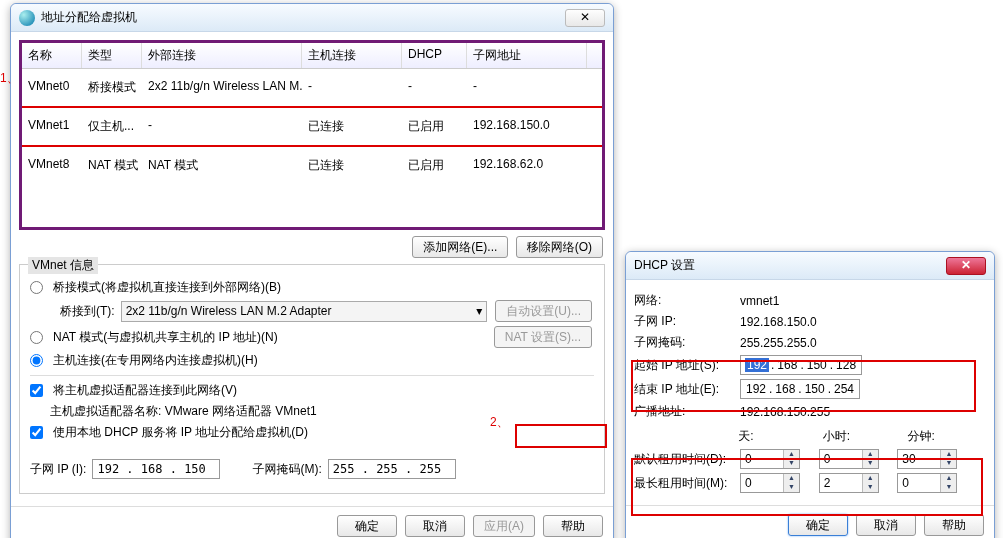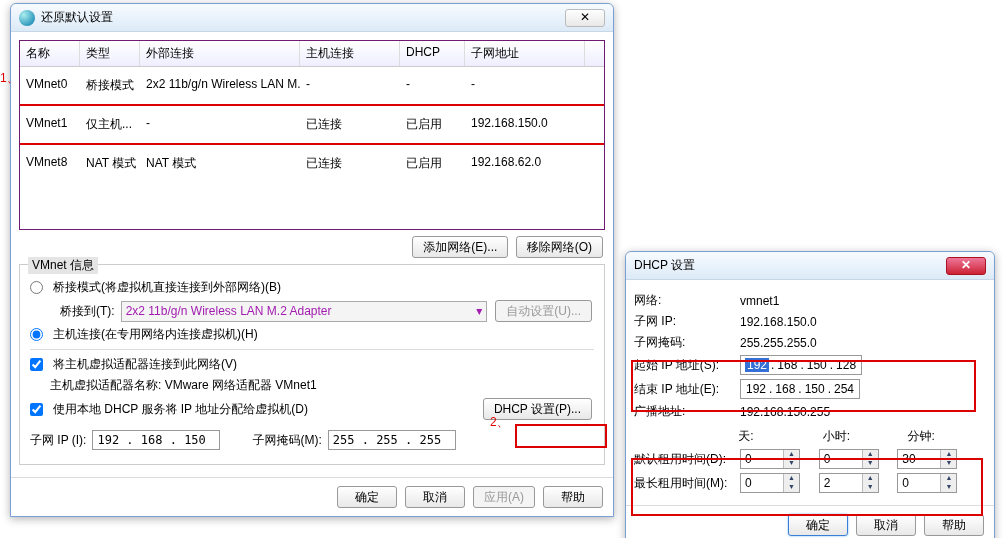--- a/index.html
+++ b/index.html
@@ -3,57 +3,57 @@
 <meta charset="utf-8">
 <style>
 *{box-sizing:border-box;margin:0;padding:0;font-family:"Microsoft YaHei",SimSun,sans-serif;font-size:12px}
 body{background:#fff;width:1003px;height:538px;position:relative}
 .window{position:absolute;background:#fff;border:1px solid #7a9fd4;border-radius:6px 6px 0 0;box-shadow:0 2px 8px rgba(0,0,0,.3)}
 .titlebar{background:linear-gradient(#f7fbff,#dceaf7);height:28px;border-bottom:1px solid #c7d7e8;border-radius:6px 6px 0 0;display:flex;align-items:center;padding:0 8px}
 .titlebar .icon{width:16px;height:16px;margin-right:6px;border-radius:50%;background:radial-gradient(circle at 30% 30%,#aee,#07a)}
 .titlebar .close{margin-left:auto;width:40px;height:18px;border:1px solid #bbb;border-radius:3px;background:linear-gradient(#fefefe,#e8e8e8);text-align:center;line-height:14px;cursor:pointer;font-family:Arial}
 .titlebar .close.red{background:linear-gradient(#e79,#c23);border-color:#a12;color:#fff;font-weight:bold}
 .body{padding:8px}
-.grid{border:1px solid #701a75;height:190px;overflow:hidden}
+.grid{border:3px solid #701a75;height:190px;overflow:hidden}
 .ghead{display:flex;background:linear-gradient(#fff,#eef);border-bottom:1px solid #ccc}
 .ghead div{padding:4px 6px;border-right:1px solid #ddd}
 .grow{display:flex}
 .grow div{padding:10px 6px;white-space:nowrap;overflow:hidden}
 .c1{width:60px}.c2{width:60px}.c3{width:160px}.c4{width:100px}.c5{width:65px}.c6{width:120px}
 .hl1{border:2px solid #d00;margin:0 -2px}
 .btn{display:inline-block;height:22px;line-height:20px;padding:0 10px;border:1px solid #999;border-radius:3px;background:linear-gradient(#fff,#e8e8e8);cursor:pointer;margin:0 2px;text-align:center}
 .btn.dis{color:#999;background:#f4f4f4}
 .btn.def{border:1px solid #3a7fd6;box-shadow:0 0 2px #6af}
 .rightbtns{text-align:right;margin:6px 0}
 .group{border:1px solid #ccc;padding:10px;margin:4px 0;position:relative}
 .group>.lbl{position:absolute;top:-8px;left:8px;background:#e5e5e5;padding:0 4px}
 .row{display:flex;align-items:center;margin:4px 0;gap:6px}
 input[type=text]{border:1px solid #999;height:20px;padding:0 4px;font-family:Consolas,monospace;font-size:12px}
 input[type=radio],input[type=checkbox]{margin-right:4px}
-.sel{border:1px solid #aaa;background:#f4f4f4;color:#a21caf;height:21px;padding:0 4px;flex:1;display:flex;align-items:center;justify-content:space-between}
+.sel{border:1px solid #aaa;background:#f4f4f4;color:#000000;height:21px;padding:0 4px;flex:1;display:flex;align-items:center;justify-content:space-between}
 .footer{border-top:1px solid #ddd;padding:8px;display:flex;gap:4px}
 .footer .spacer{flex:1}
 .marker{position:absolute;color:#d00;font-weight:normal}
 .redbox{border:2px solid #d00;position:absolute;pointer-events:none}
 .spin{display:inline-flex;border:1px solid #999;height:20px}
 .spin input{border:none;width:42px;text-align:left;padding:0 4px}
 .spin .arrows{width:16px;background:#eee;border-left:1px solid #bbb;display:flex;flex-direction:column}
 .spin .arrows span{flex:1;font-size:7px;text-align:center;line-height:8px;cursor:pointer;color:#346}
 .ipbox{border:1px solid #999;height:20px;padding:0 4px;font-family:Consolas,monospace;display:inline-flex;align-items:center;gap:2px;background:#fff}
 .ipbox span{min-width:22px;text-align:center}
 .ipbox .dot{min-width:auto}
 .selip{background:#3470d6;color:#fff;padding:0 2px}
 </style>
 </head>
 <body>
 
 <div class="window" style="left:10px;top:3px;width:604px">
  <div class="titlebar">
    <span class="icon"></span>
-   <span>还原默认设置</span>
+   <span>地址分配给虚拟机</span>
    <span class="close">✕</span>
  </div>
  <div class="body">
   <div class="grid">
     <div class="ghead">
       <div class="c1">名称</div>
       <div class="c2">类型</div>
       <div class="c3">外部连接</div>
       <div class="c4">主机连接</div>
       <div class="c5">DHCP</div>
@@ -97,38 +97,43 @@
         </div>
     <div class="row" style="padding-left:30px">
       <span>桥接到(T):</span>
       <div class="sel">
             <span>2x2 11b/g/n Wireless LAN M.2 Adapter</span>
             <span>▾</span>
           </div>
       <span class="btn dis">自动设置(U)...</span>
     </div>
     <div class="row">
+          <input type="radio" style="">
+          <span>NAT 模式(与虚拟机共享主机的 IP 地址)(N)</span>
+          <span style="flex:1"></span>
+          <span class="btn dis">NAT 设置(S)...</span>
+        </div>
+    <div class="row">
           <input type="radio" checked="" style="">
           <span>主机连接(在专用网络内连接虚拟机)(H)</span>
         </div>
     <hr style="border:none;border-top:1px solid #ddd;margin:6px 0">
     <div class="row">
           <input type="checkbox" checked="" style="">
           <span>将主机虚拟适配器连接到此网络(V)</span>
         </div>
     <div class="row" style="padding-left:20px">
           <span>主机虚拟适配器名称: VMware 网络适配器 VMnet1</span>
         </div>
     <div class="row">
           <input type="checkbox" checked="" style="">
           <span>使用本地 DHCP 服务将 IP 地址分配给虚拟机(D)</span>
           <span style="flex:1"></span>
-          <span class="btn">DHCP 设置(P)...</span>
-        </div>
-    <div class="row" style="margin-top:10px">
+        </div>
+    <div class="row" style="margin-top:18px">
       <span>子网 IP (I):</span>
           <input type="text" style="width: 128px;" value="192 . 168 . 150 .  0">
       <span style="width:20px"></span>
       <span>子网掩码(M):</span>
           <input type="text" style="width: 128px;" value="255 . 255 . 255 .  0">
     </div>
   </div>
  </div>
  <div class="footer">
    <span class="spacer"></span>

